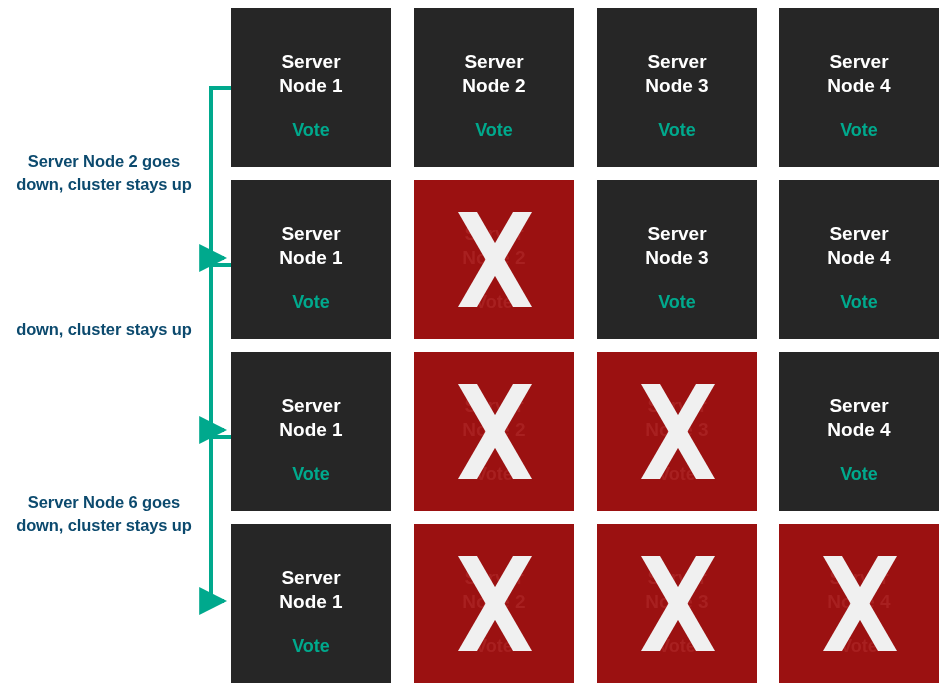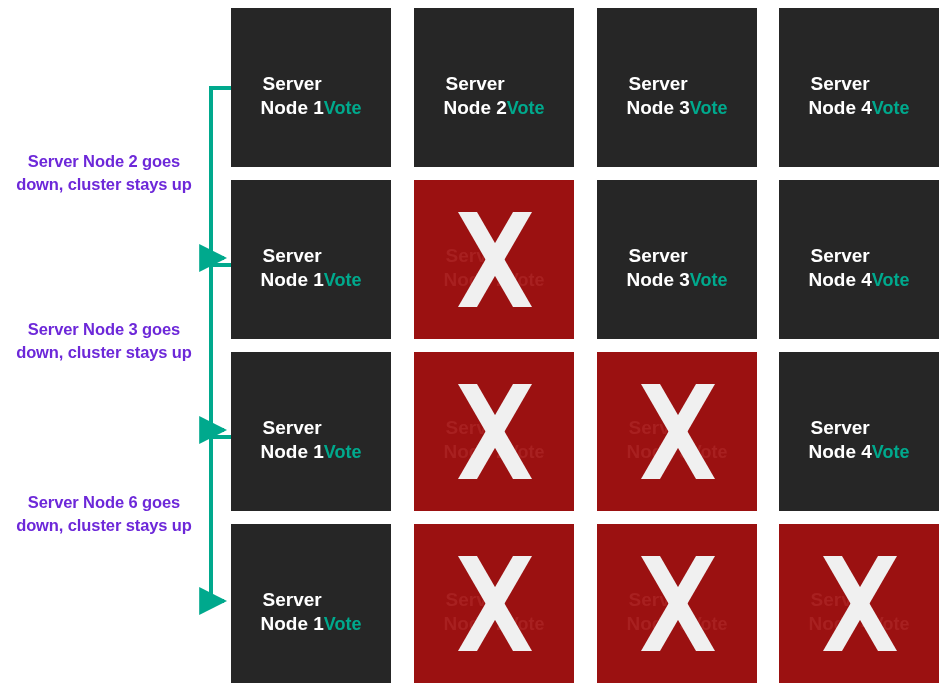--- a/index.html
+++ b/index.html
@@ -32,21 +32,21 @@
 
   
   .caption {
     position: absolute;
     width: 196px;
     left: 6px;
     text-align: center;
     font-size: 16.5px;
     font-weight: bold;
     line-height: 1.42;
-    color: #6d28d9;
+    color: #0c4a6e;
     letter-spacing: -0.1px;
   }
 
   
   .grid {
     position: absolute;
     left: 231px;
     top: 8px;
   }
   .row {
@@ -71,21 +71,21 @@
   .card.up   { background: #262626; }
   .card.down { background: #9B1111; }
 
   .card-inner {
     position: absolute;
     left: 0;
     right: 0;
     top: 0;
     bottom: 0;
     display: flex;
-    flex-direction: row;
+    flex-direction: column;
     align-items: center;
     justify-content: center;
     margin-top: 20px;
   }
 
   .node-name {
     font-size: 19px;
     font-weight: bold;
     line-height: 1.26;
     text-align: center;
@@ -130,21 +130,20 @@
 
     <path d="M231,437 L211,437 L211,601 L224,601" fill="none" stroke="#00A98D" stroke-width="4" marker-end="url(#arrowTeal)"></path>
   </svg>
 
   <div class="caption" style="top:150px;">
     <div>Server Node 2 goes</div>
     <div>down, cluster stays up</div>
   </div>
 
   <div class="caption" style="top:318px;">
-    <div>Server Node 3 goes</div>
     <div>down, cluster stays up</div>
   </div>
 
   <div class="caption" style="top:491px;">
     <div>Server Node 6 goes</div>
     <div>down, cluster stays up</div>
   </div>
 
   <div class="grid" id="grid">
       <div class="row">

